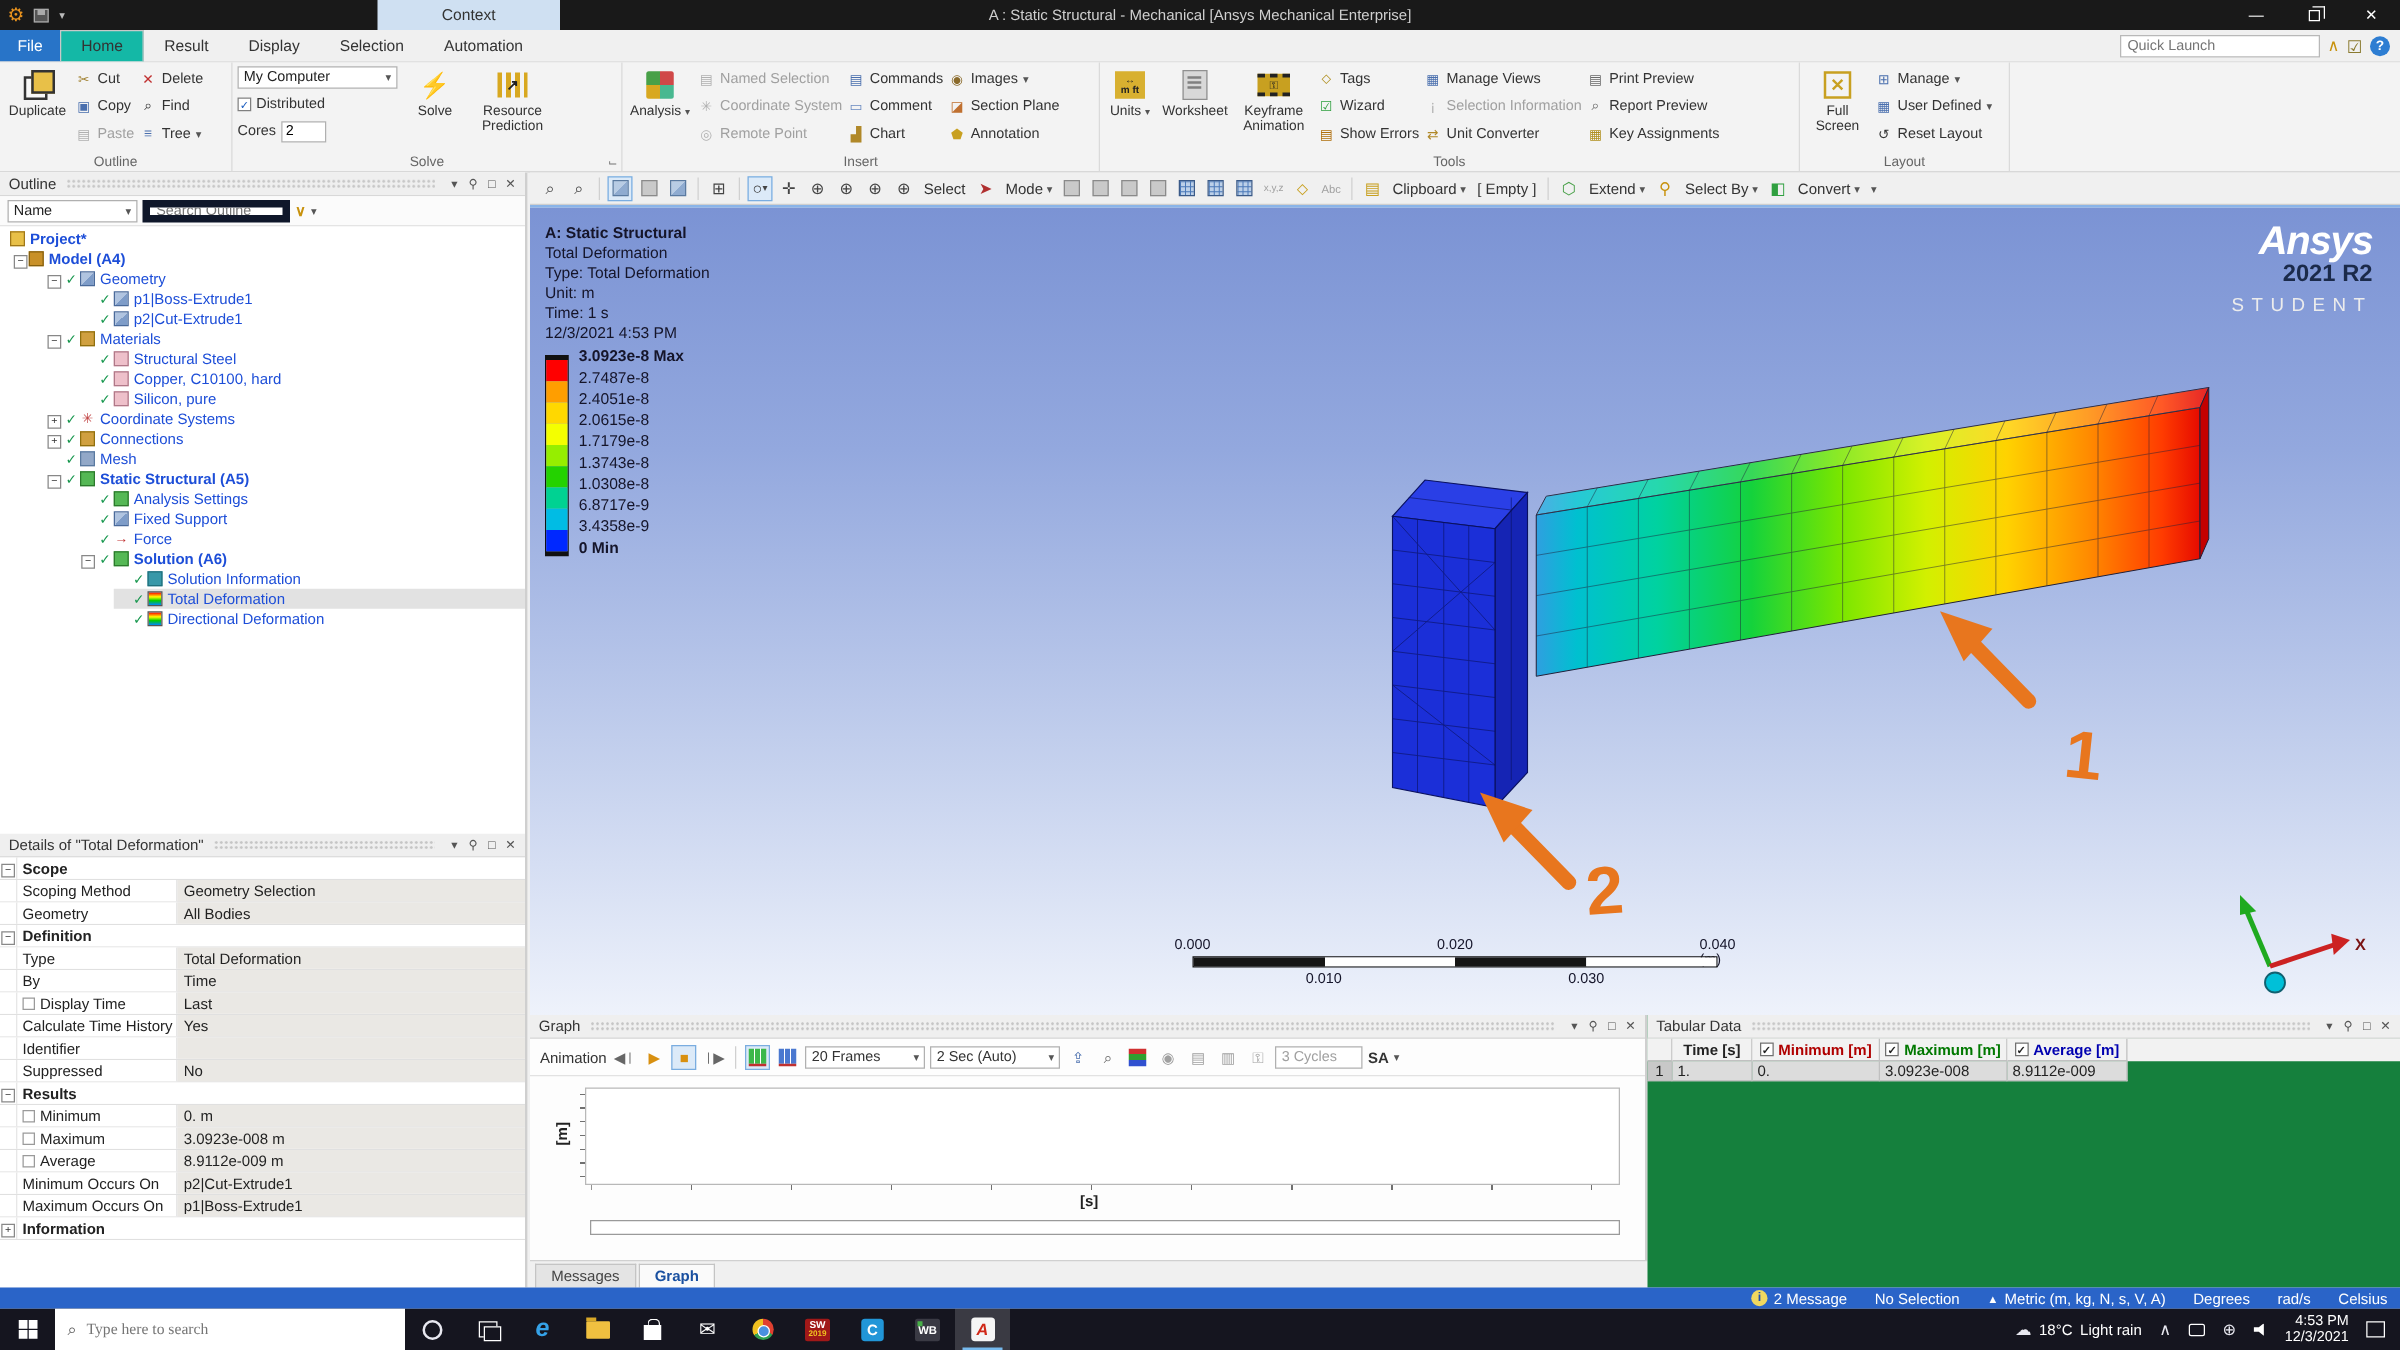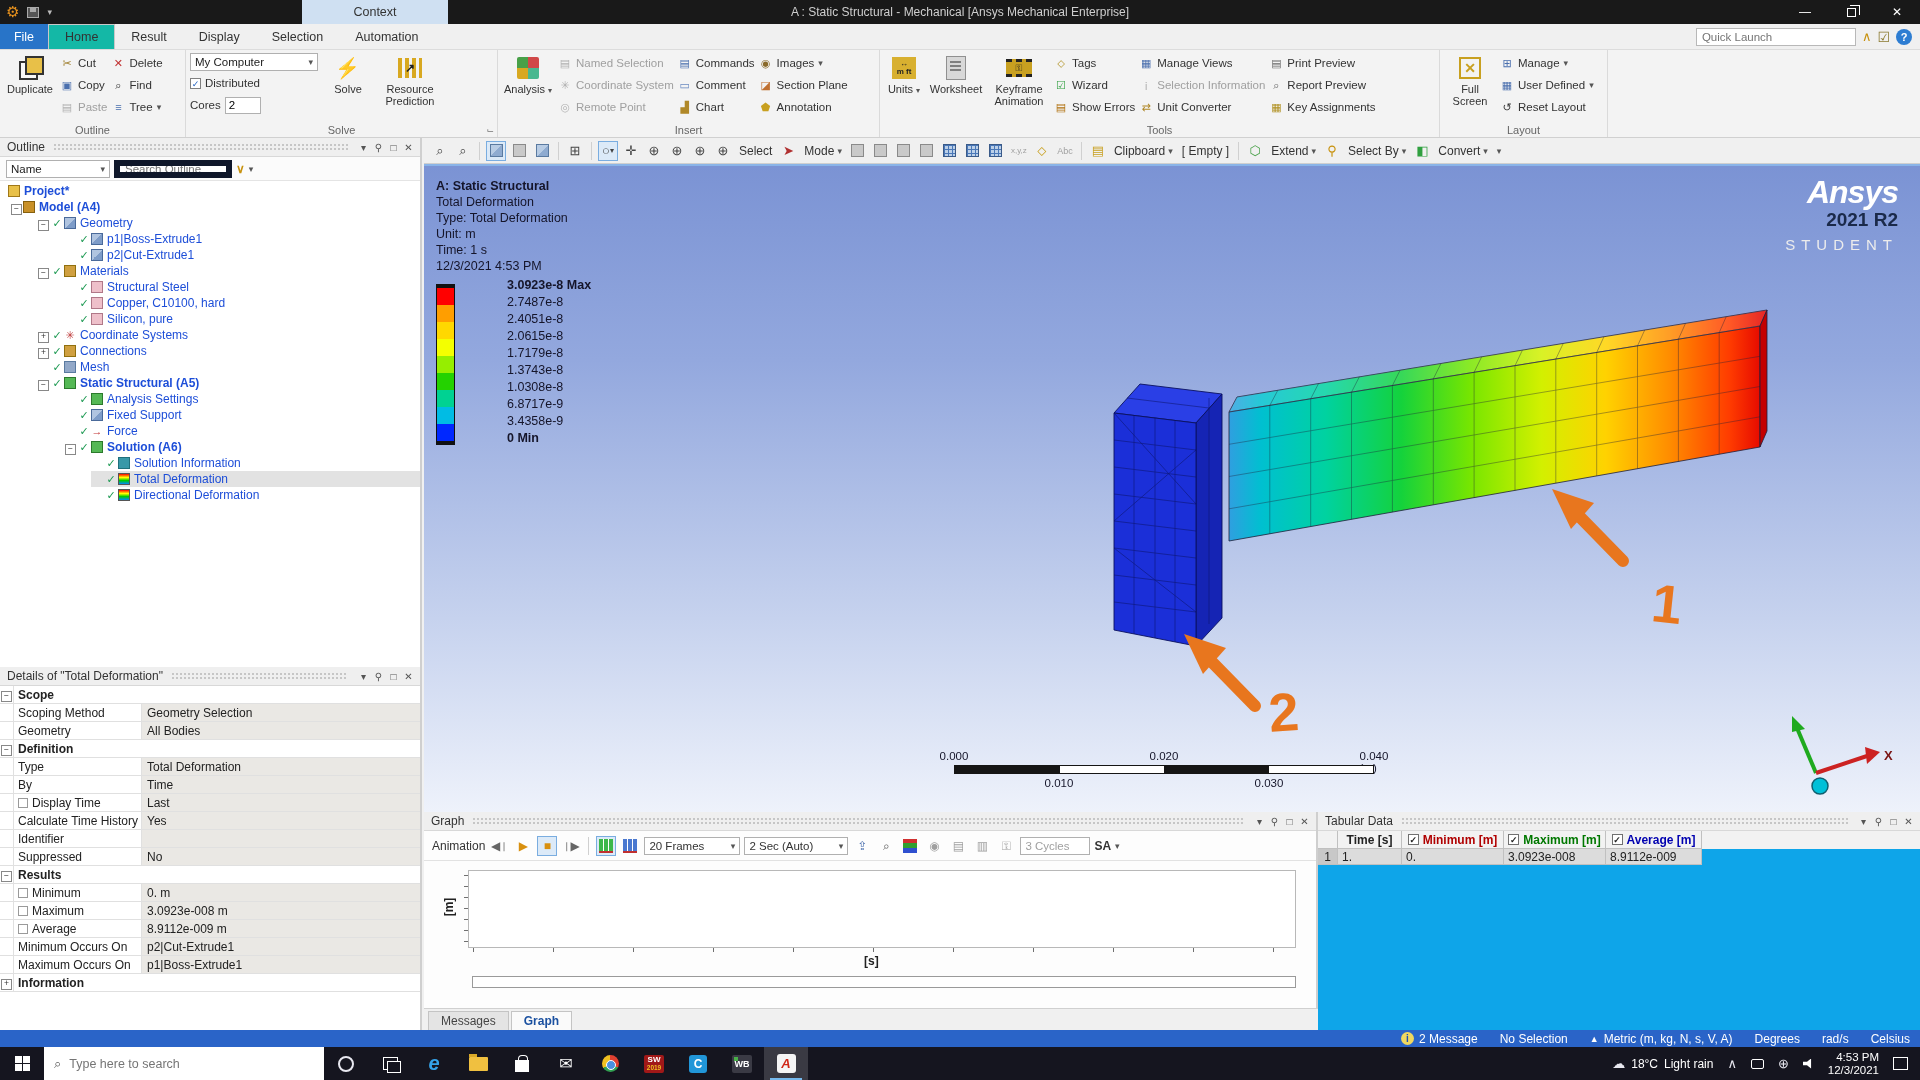--- a/index.html
+++ b/index.html
@@ -112,21 +112,21 @@
   .drow.cat .dlab { flex:1; font-weight:bold; border-right:none; }
   .dcbx { width:10px; height:10px; border:1px solid #9a9a9a; background:#fff; flex:0 0 10px; }
 
   
   .viewport { left:424px; top:164px; width:1496px; height:648px; background:linear-gradient(180deg,#7b93d4 0%, #93a8de 30%, #c6d2ee 70%, #eef2fb 100%); border-top:2px solid #8ab4e8; overflow:hidden; }
   .vp-ann { position:absolute; left:12px; top:12px; color:#15152a; font-size:12.5px; line-height:16px; }
   .vp-ann .b { font-weight:bold; }
   .legend { position:absolute; left:12px; top:118px; }
   .lbar { position:absolute; left:0; top:0; width:19px; border:1px solid #111; border-top:4px solid #111; border-bottom:4px solid #111; }
   .lband { display:block; width:17px; height:17px; }
-  .llabels { position:absolute; left:27px; top:-7px;margin-left:44px; }
+  .llabels { position:absolute; left:27px; top:-7px; }
   .llab { display:block; height:17px; line-height:17px; font-size:12.5px; color:#15152a; white-space:nowrap; }
   .llab.b { font-weight:bold; }
   .logo { position:absolute; right:22px; top:10px; text-align:right; }
   .logo .brand { color:#fff; font-size:32px; font-weight:bold; font-style:italic; letter-spacing:-1px; line-height:32px; }
   .logo .ver { color:#1b2a4a; font-size:19px; font-weight:bold; line-height:24px; }
   .logo .ed { color:#ececec; font-size:15px; letter-spacing:6px; line-height:26px; }
   .ruler { position:absolute; left:530px; top:584px; width:420px; height:40px; color:#15152a; font-size:11.5px; }
   .rbar { position:absolute; left:0; top:15px; width:420px; height:9px; border:1px solid #151515; display:flex; }
   .rseg { width:105px; height:100%; }
   .rlab { position:absolute; transform:translateX(-50%); }
@@ -145,39 +145,39 @@
   .xticks { position:absolute; left:4px; bottom:-5px; height:4px; width:820px; background:repeating-linear-gradient(90deg,#707070 0 1px, transparent 1px 80px); }
   .ylab { position:absolute; left:16px; top:88px; transform:rotate(-90deg); font-size:12px; font-weight:bold; color:#222; }
   .xlab { position:absolute; left:440px; top:142px; font-size:12px; font-weight:bold; color:#222; }
   .gslider { position:absolute; left:48px; top:164px; width:824px; height:12px; background:#fff; border:1px solid #9a9a9a; }
 
   .tabsbar { left:424px; top:1008px; width:894px; height:22px; background:#f0f0f0; border-top:1px solid #d0d0d0; display:flex; align-items:flex-end; padding-left:4px; gap:2px; }
   .btab { height:19px; padding:0 12px; display:flex; align-items:center; font-size:12px; background:#e4e4e4; border:1px solid #c4c4c4; border-bottom:none; color:#444; }
   .btab.active { background:#fafafa; color:#1a50a0; font-weight:bold; }
 
   
-  .tabpanel { left:1318px; top:812px; width:602px; height:218px; background:#0ea5e9; }
+  .tabpanel { left:1318px; top:812px; width:602px; height:218px; background:#15803d; }
   .thead { display:flex; height:18px; background:#f2f2f2; font-size:12px; }
   .thc { border-right:1px solid #c0c0c0; border-bottom:1px solid #c0c0c0; display:flex; align-items:center; justify-content:center; gap:4px; background:#f2f2f2; font-weight:bold; }
   .trowd { display:flex; height:16px; font-size:12px; }
   .tdc { border-right:1px solid #c0c0c0; border-bottom:1px solid #c0c0c0; display:flex; align-items:center; padding:0 4px; background:#dcdcdc; }
   .ckd { width:11px; height:11px; border:1px solid #707070; background:#fff; font-size:9px; line-height:10px; text-align:center; color:#222; }
 
   
   .statusbar { left:0; top:1030px; width:1920px; height:17px; background:#2a64c8; color:#fff; display:flex; align-items:center; justify-content:flex-end; gap:22px; padding-right:10px; font-size:12px; }
   .sitem { display:flex; align-items:center; gap:5px; white-space:nowrap; }
   .msgic { width:13px; height:13px; border-radius:50%; background:#f0d860; color:#2050b0; font-size:10px; font-weight:bold; display:flex; align-items:center; justify-content:center; }
 
   
   .taskbar { left:0; top:1047px; width:1920px; height:33px; background:#15151f; display:flex; align-items:stretch; color:#fff; }
   .tkbtn { width:44px; display:flex; align-items:center; justify-content:center; }
   .winlogo { width:15px; height:15px; display:grid; grid-template-columns:7px 7px; grid-template-rows:7px 7px; gap:1px; }
   .winlogo span { background:#fff; }
   .tksearch { width:280px; background:#fff; display:flex; align-items:center; gap:8px; padding:0 10px; margin:0; }
-  .tksearch input { border:none; outline:none; flex:1; font-size:12.5px; color:#555; font-family:Liberation Sans, sans-serif; }
+  .tksearch input { border:none; outline:none; flex:1; font-size:12.5px; color:#555; font-family:Liberation Serif, serif; }
   .cortana { width:16px; height:16px; border:2px solid #e8e8f0; border-radius:50%; }
   .taskview { width:15px; height:13px; border:1px solid #fff; position:relative; background:transparent; }
   .taskview::before { content:""; position:absolute; left:3px; top:3px; width:12px; height:10px; border:1px solid #fff; background:#15151f; }
   .appic { width:44px; display:flex; align-items:center; justify-content:center; position:relative; }
   .appic.active { background:rgba(255,255,255,.16); }
   .appic.active::after { content:""; position:absolute; left:6px; bottom:0; right:6px; height:2px; background:#76b9ed; }
   .edgeic { color:#35a2e8; font-size:20px; font-weight:bold; font-style:italic; }
   .folderic { width:19px; height:14px; background:#f0c040; border-radius:1px; position:relative; }
   .folderic::before { content:""; position:absolute; left:0; top:-3px; width:8px; height:3px; background:#d8a828; }
   .bagic { width:14px; height:12px; background:#fff; position:relative; margin-top:4px; }

